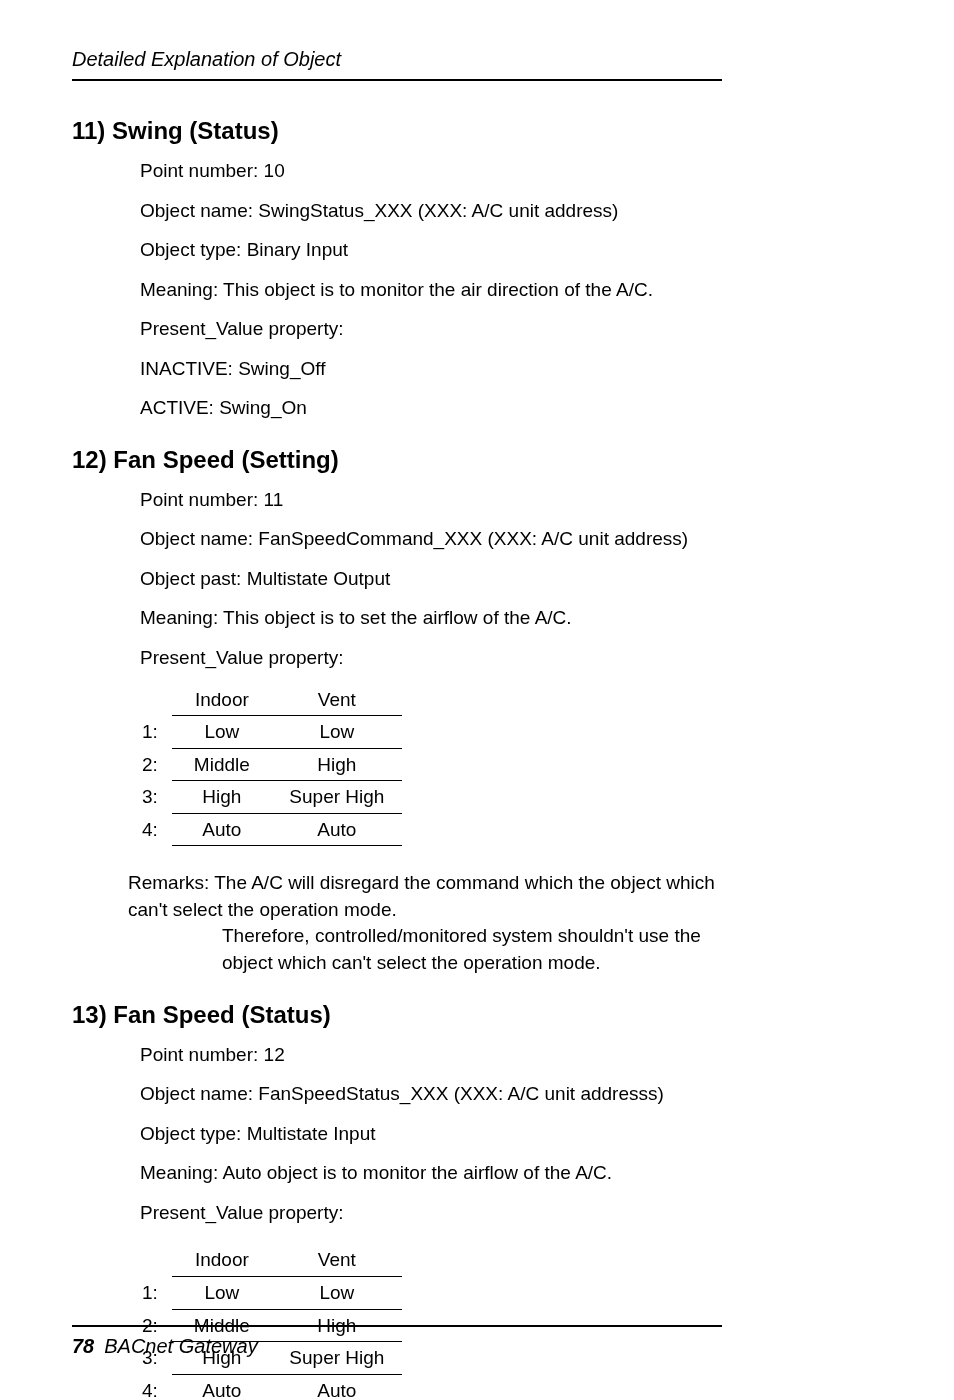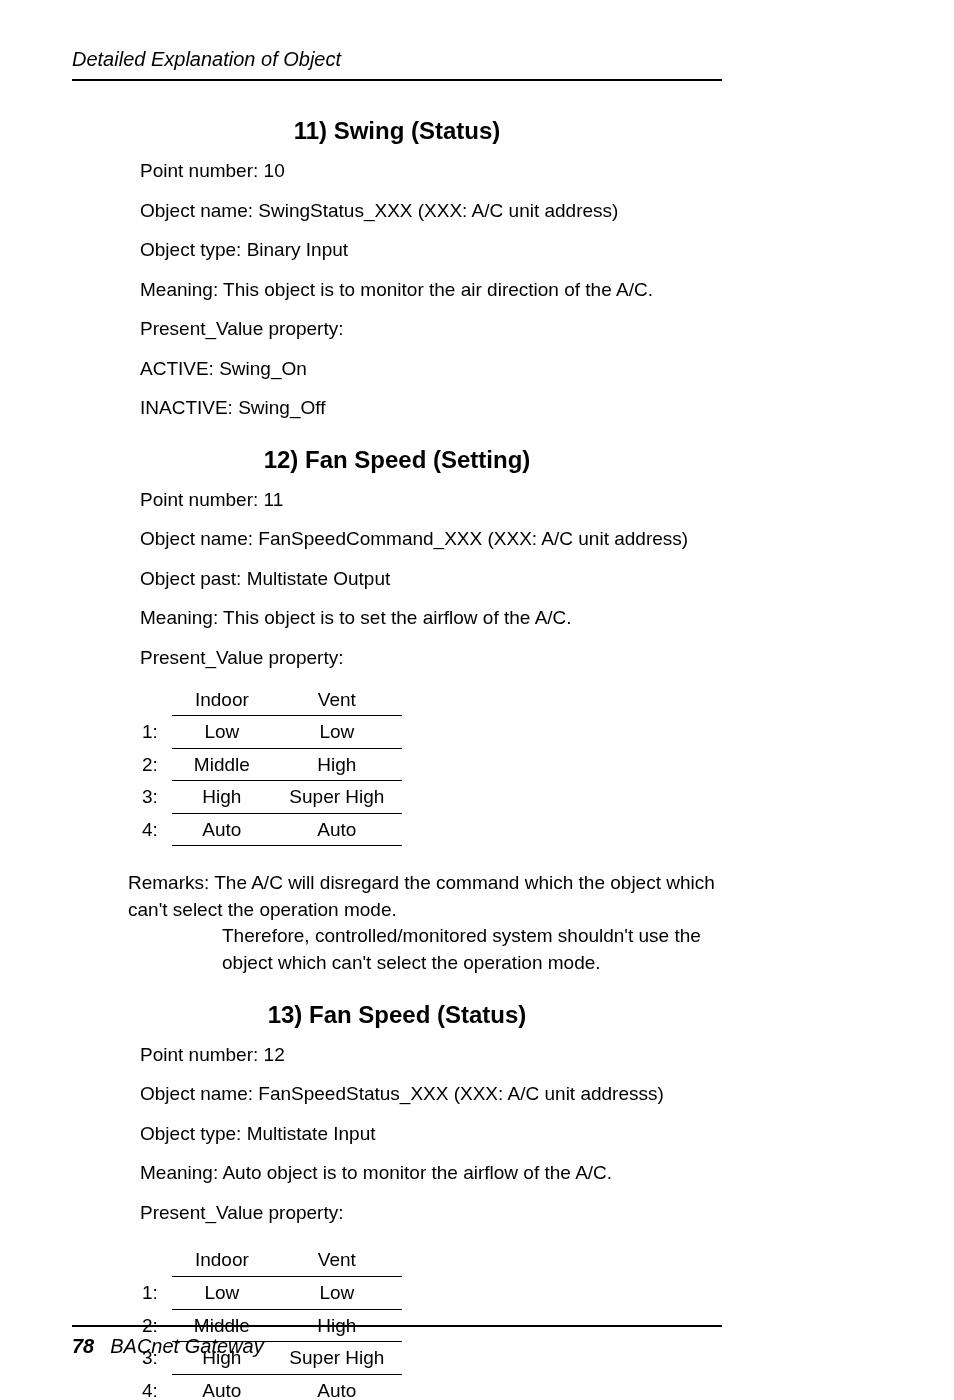--- a/index.html
+++ b/index.html
@@ -1,55 +1,55 @@
 <!DOCTYPE html>
 <html><head>
 <meta charset="utf-8">
 <style>
   * { margin: 0; padding: 0; box-sizing: border-box; }
   html, body { width: 954px; height: 1400px; background: #fff; font-family: Arial, Helvetica, sans-serif; color: #000; }
   .page { width: 794px; height: 1400px; padding: 48px 72px 40px 72px; position: relative; }
   .running-header { font-style: italic; font-size: 20px; margin-bottom: 8px; }
   .hr-head { border: none; border-top: 2px solid #000; margin-bottom: 36px; }
   .section { margin-bottom: 24px; }
-  .section-title { font-weight: bold; font-size: 24px; margin-bottom: 6px; text-align: center; }
+  .section-title { font-weight: bold; font-size: 24px; margin-bottom: 6px; }
   .section-body { padding-left: 56px; font-size: 19px; line-height: 1.45; }
   .section-body p { margin: 12px; }
   table.pv { border-collapse: collapse; margin-top: 6px; margin-bottom: 10px; font-size: 19px; }
   table.pv th, table.pv td { padding: 2px 14px; text-align: center; font-weight: normal; }
   table.pv thead th { border-bottom: 1px solid #000; }
   table.pv tbody td { border-bottom: 1px solid #000; }
   table.pv tbody td.idx { border-bottom: none; }
   .remarks { padding-left: 56px; font-size: 19px; line-height: 1.4; margin-top: 24px; margin-bottom: 24px; }
   .remarks-label { font-weight: normal; }
   .remarks-text { display: inline; }
   .remarks-cont { display: block; padding-left: 94px; }
   .page-footer { position: absolute; left: 72px; right: 72px; bottom: 42px; }
   .hr-foot { border: none; border-top: 2px solid #000; margin-bottom: 8px; }
   .footer-line { font-size: 20px; font-style: italic; }
-  .footer-line .pn { font-weight: bold; font-style: italic; margin-right: 16px; }
+  .footer-line .pn { font-weight: bold; font-style: italic; margin-right: 10px; }
 </style>
 </head>
 <body>
 
 <div class="page">
 
   <div class="running-header">Detailed Explanation of Object</div>
   <hr class="hr-head">
 
   <div class="section">
     <div class="section-title">11) Swing (Status)</div>
     <div class="section-body">
       <p>Point number: 10</p>
       <p>Object name: SwingStatus_XXX (XXX: A/C unit address)</p>
       <p>Object type: Binary Input</p>
       <p>Meaning: This object is to monitor the air direction of the A/C.</p>
       <p>Present_Value property:</p>
+      <p>INACTIVE: Swing_Off</p>
       <p>ACTIVE: Swing_On</p>
-      <p>INACTIVE: Swing_Off</p>
     </div>
   </div>
 
   <div class="section">
     <div class="section-title">12) Fan Speed (Setting)</div>
     <div class="section-body">
       <p>Point number: 11</p>
       <p>Object name: FanSpeedCommand_XXX (XXX: A/C unit address)</p>
       <p>Object past: Multistate Output</p>
       <p>Meaning: This object is to set the airflow of the A/C.</p>

